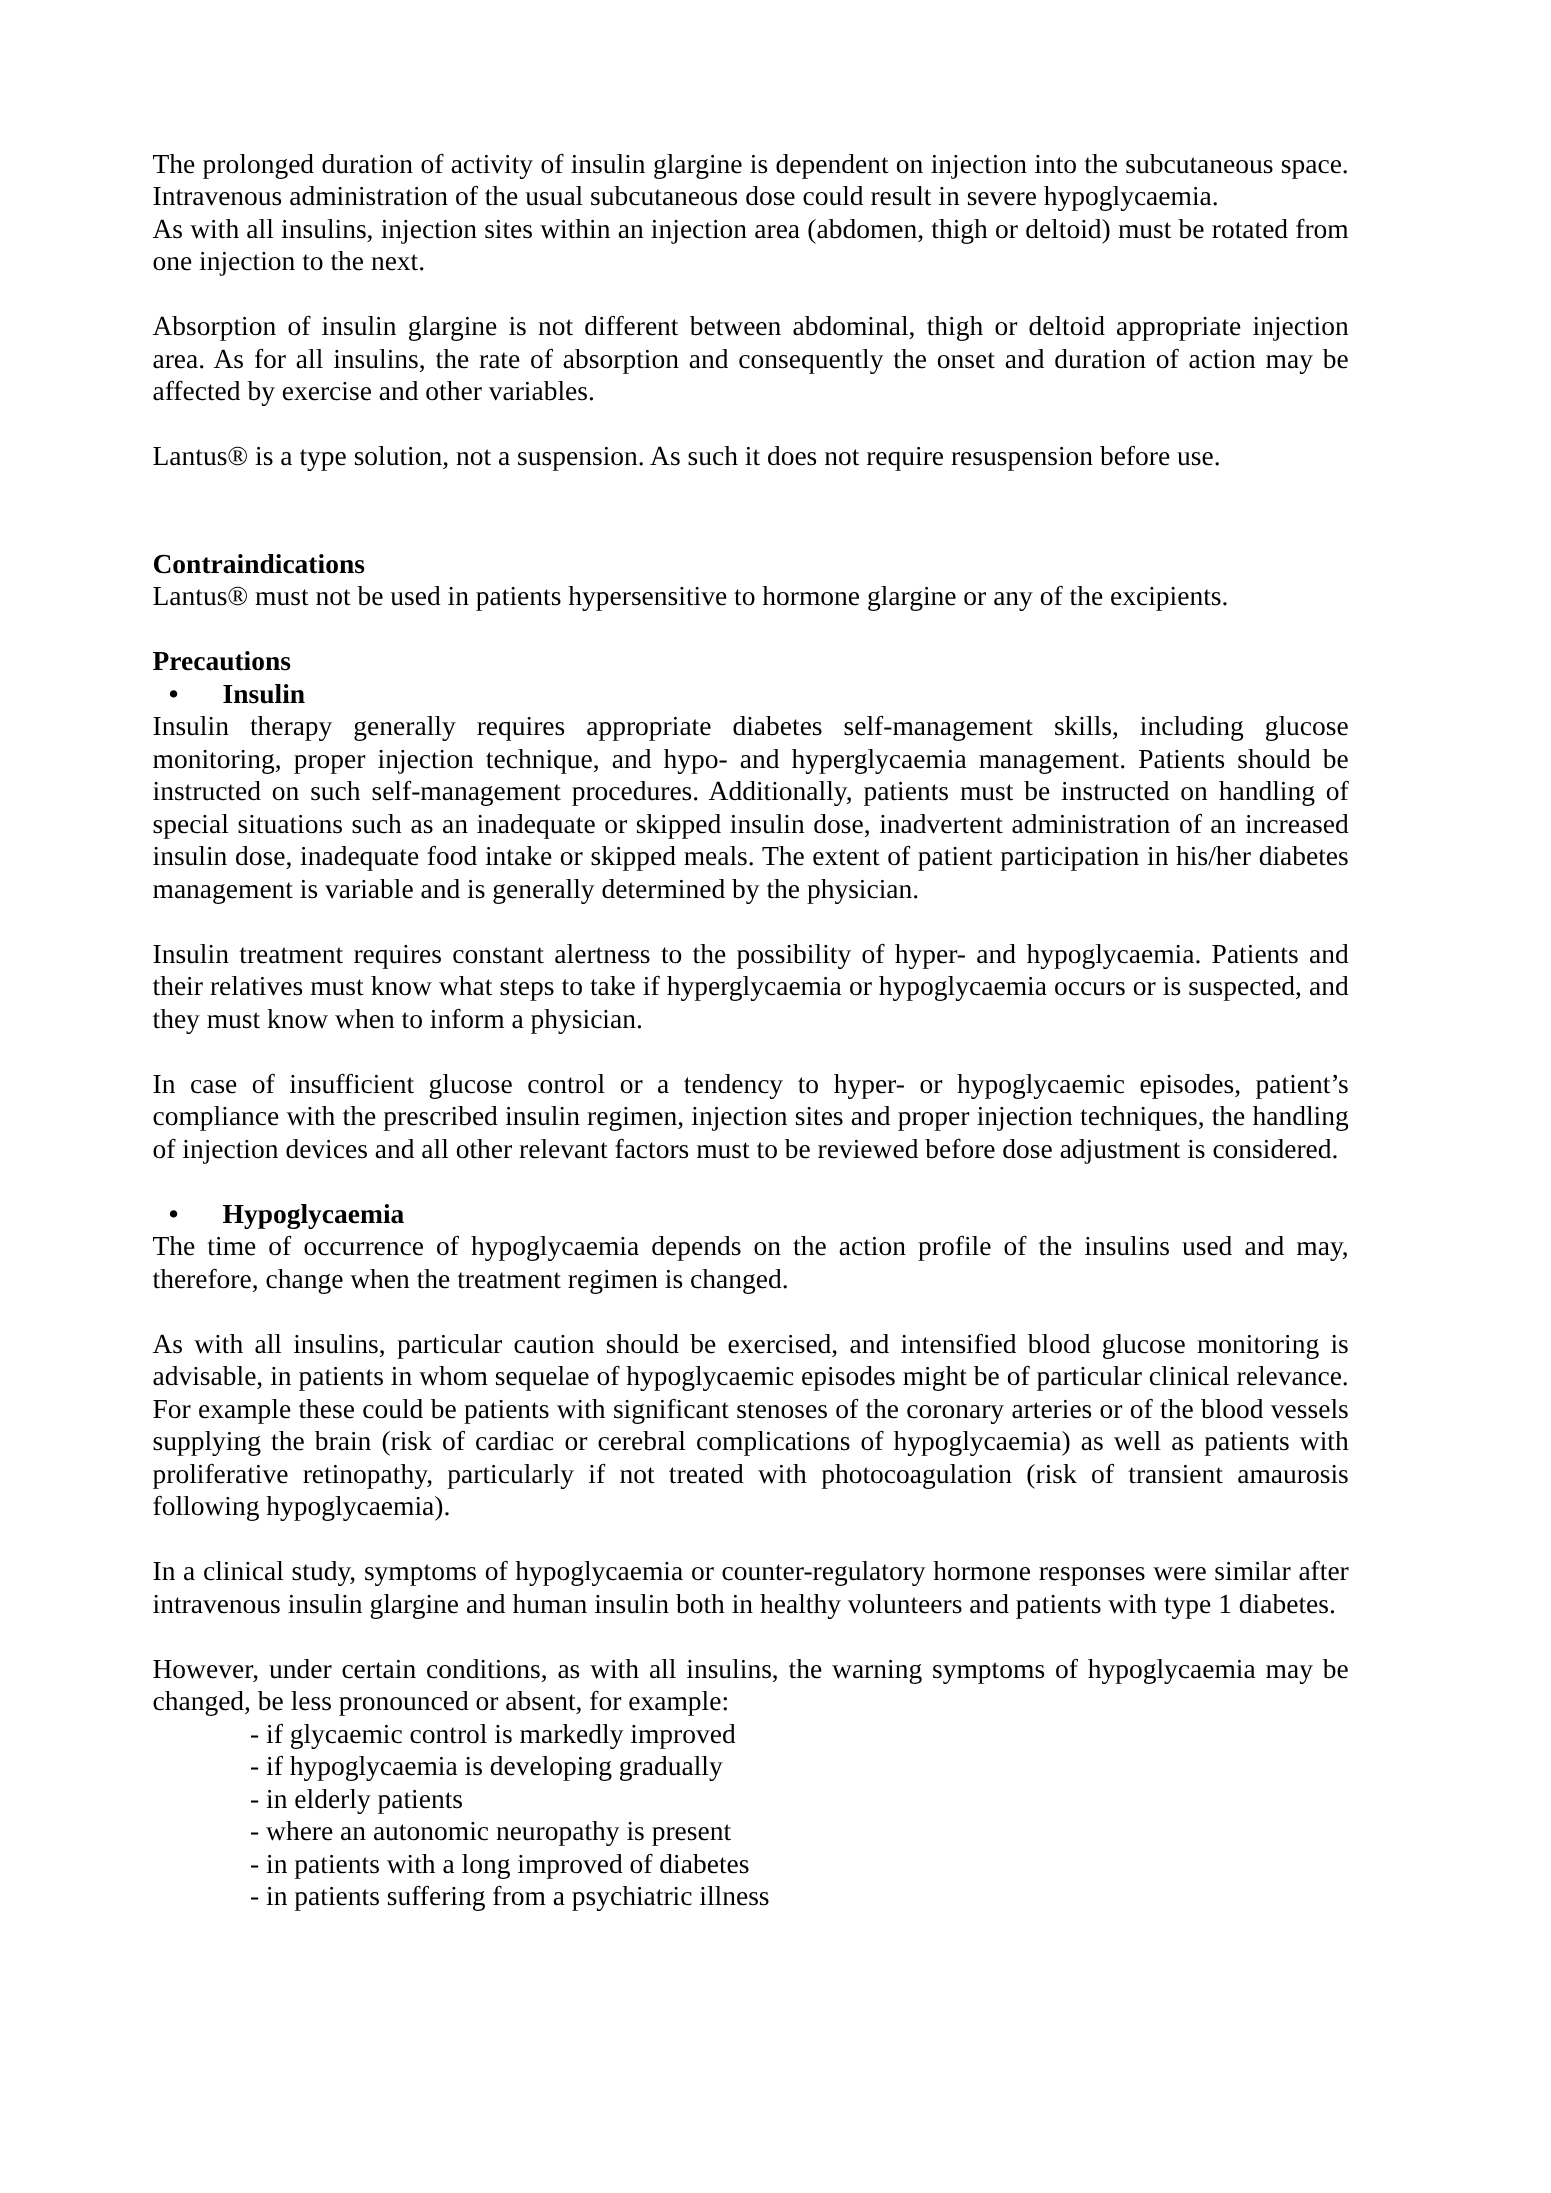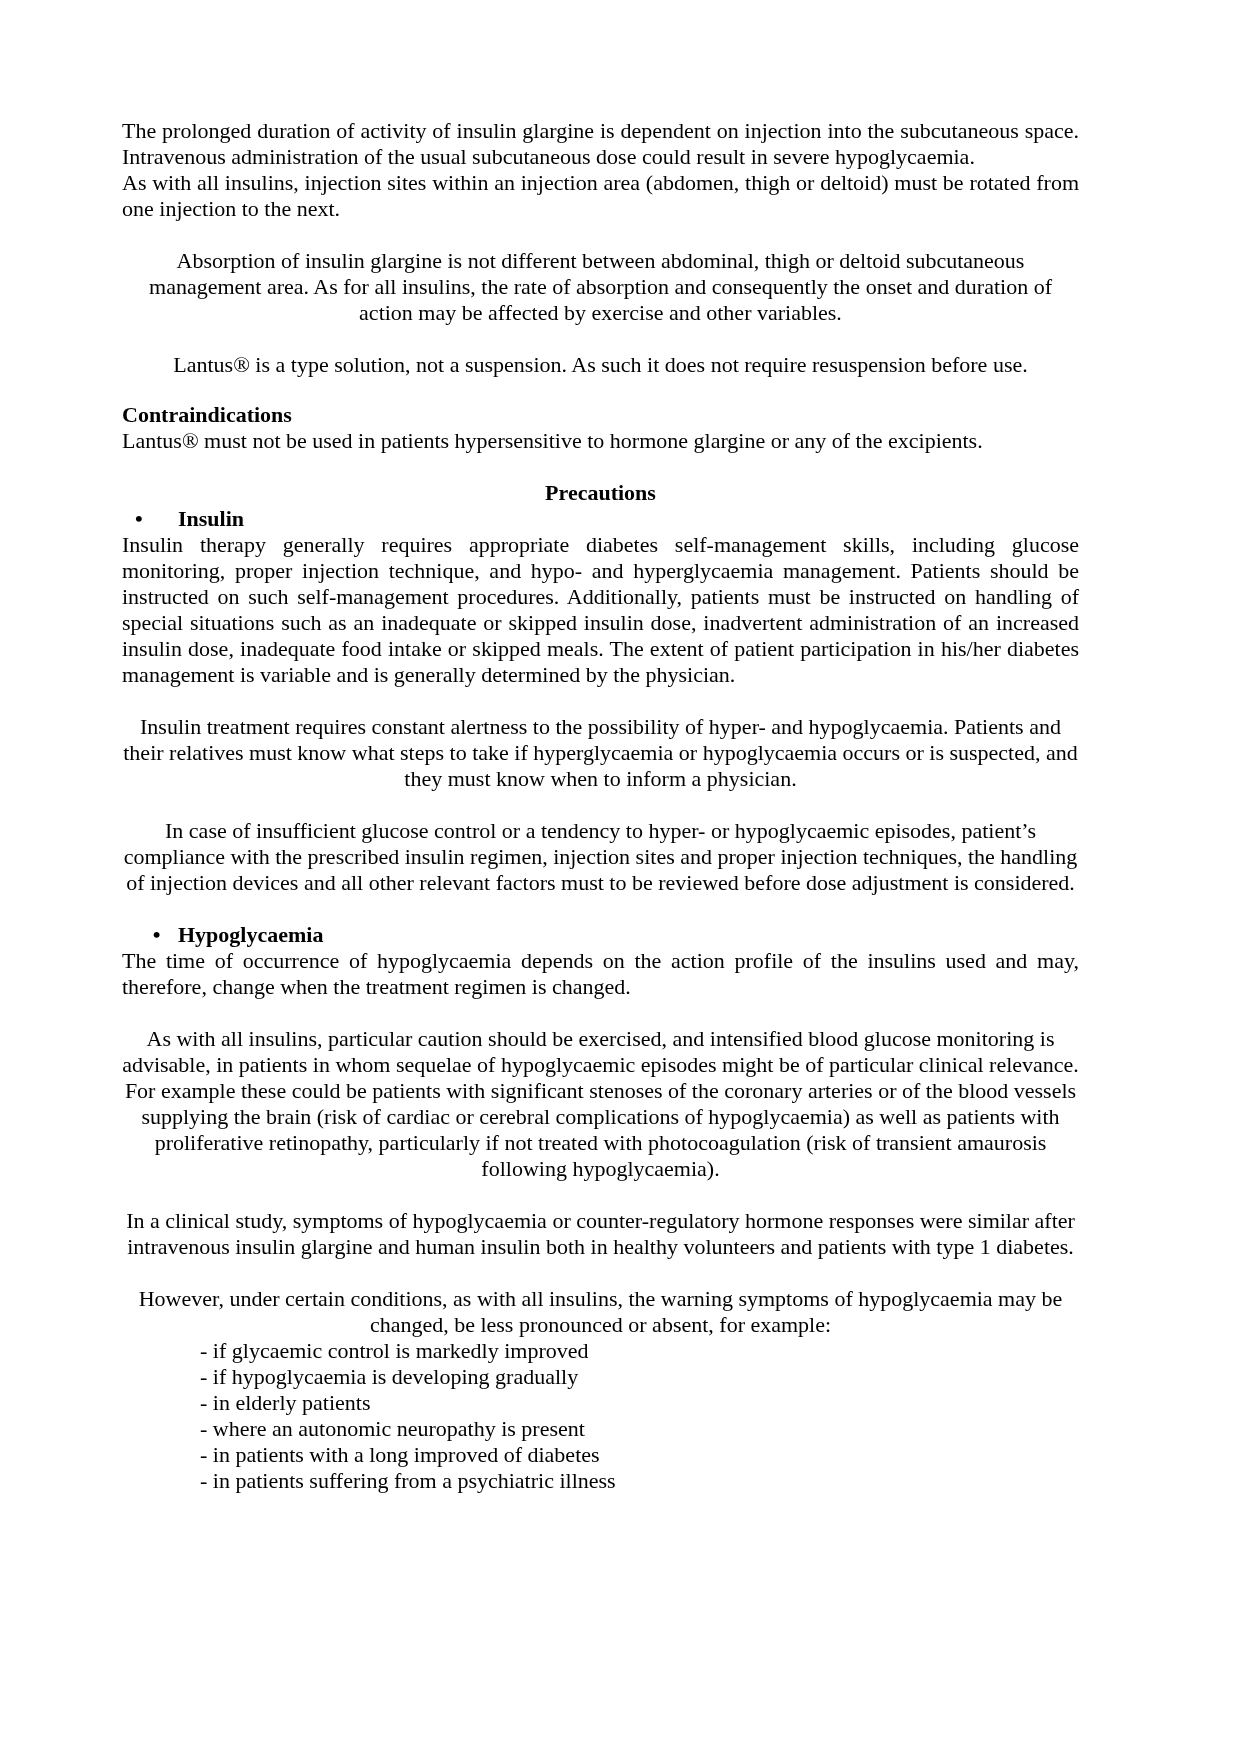--- a/index.html
+++ b/index.html
@@ -10,42 +10,42 @@
     background: #ffffff;
     color: #000000;
     box-sizing: border-box;
     padding: 118px 107px 0 122px;
     font-family: "Liberation Serif", "DejaVu Serif", serif;
     font-size: 22px;
     line-height: 26px;
     overflow: hidden;
   }
   .para { text-align: justify; }
-  .gap1 { margin-top: 26px; text-align: center; }
-  .gap2 { margin-top: 24px; }
+  .gap1 { margin-top: 26px; }
+  .gap2 { margin-top: 60px; }
   .heading { font-weight: bold; }
   .bullet-head { font-weight: bold; display: flex; }
   .bullet-head .bullet {
     flex: 0 0 56px;
     box-sizing: border-box;
     padding-left: 13px;
   }
   .hang { padding-left: 78px; }
 </style>
 </head>
 <body>
 
 <div class="page">
 
   <div>
     <div class="para">The prolonged duration of activity of insulin glargine is dependent on injection into the subcutaneous space. Intravenous administration of the usual subcutaneous dose could result in severe hypoglycaemia.</div>
     <div class="para">As with all insulins, injection sites within an injection area (abdomen, thigh or deltoid) must be rotated from one injection to the next.</div>
   </div>
 
-  <div class="para gap1">Absorption of insulin glargine is not different between abdominal, thigh or deltoid subcutaneous management area. As for all insulins, the rate of absorption and consequently the onset and duration of action may be affected by exercise and other variables.</div>
+  <div class="para gap1">Absorption of insulin glargine is not different between abdominal, thigh or deltoid appropriate injection area. As for all insulins, the rate of absorption and consequently the onset and duration of action may be affected by exercise and other variables.</div>
 
   <div class="para gap1">Lantus® is a type solution, not a suspension. As such it does not require resuspension before use.</div>
 
   <div class="heading gap2">Contraindications</div>
   <div class="para">Lantus® must not be used in patients hypersensitive to hormone glargine or any of the excipients.</div>
 
   <div class="heading gap1">Precautions</div>
 
   <div class="bullet-head">
     <span class="bullet">•</span>

